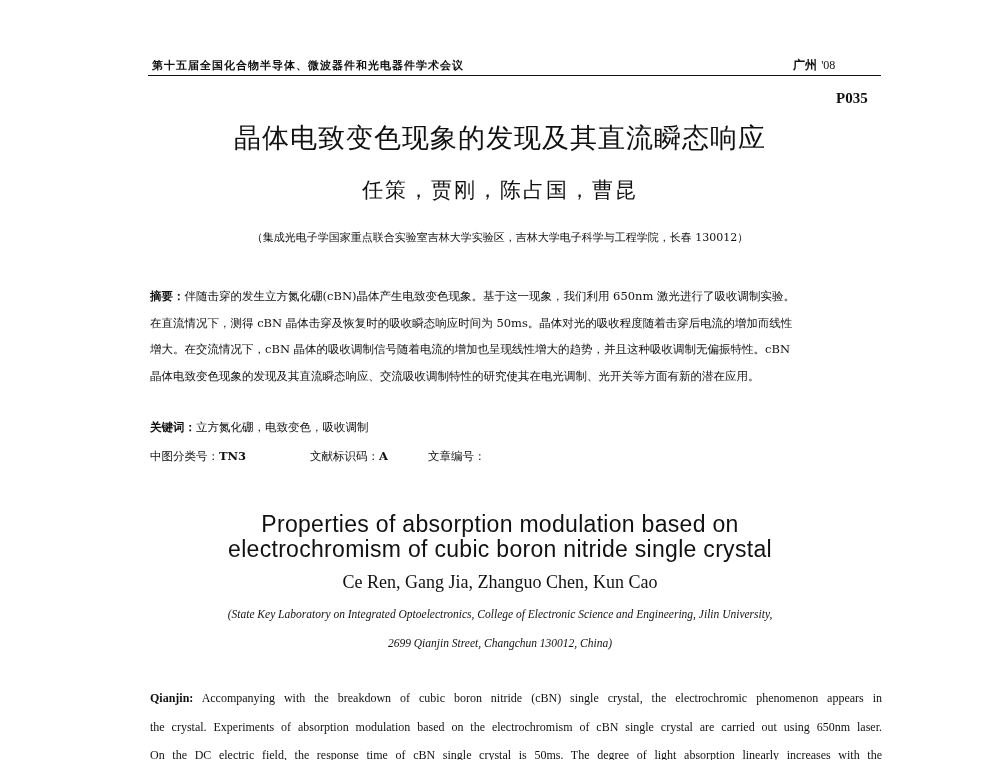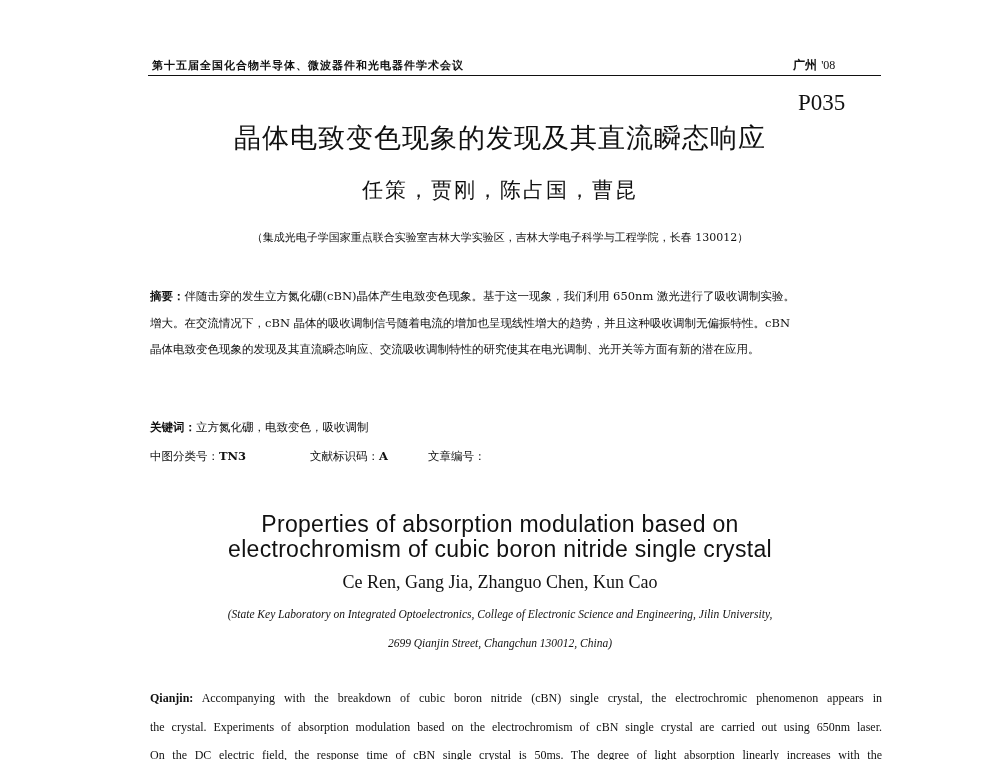--- a/index.html
+++ b/index.html
@@ -16,21 +16,21 @@
     font-size: 11px; letter-spacing: 1px; color: #111;
     white-space: nowrap;
   }
   .hdr-right {
     left: 793px; top: 57px; font-size: 12px; white-space: nowrap;
     font-family: "DejaVu Sans", sans-serif; font-weight: bold;
   }
   .hdr-right .yr { font-family: "Liberation Serif", serif; font-weight: normal; }
   .hdr-rule { left: 148px; top: 75px; width: 733px; height: 0; border-top: 1.6px solid #111; }
   .pcode {
-    left: 798px; top: 90px; font-size: 23px; font-weight: normal;
+    left: 836px; top: 90px; font-size: 15px; font-weight: bold;
     font-family: "Liberation Serif", serif;
   }
   .cn-title {
     left: 0; width: 1000px; top: 120px; text-align: center;
     font-family: "DejaVu Sans", sans-serif; font-size: 27px; font-weight: normal;
     letter-spacing: 1px;
   }
   .cn-authors {
     left: 0; width: 1000px; top: 176px; text-align: center;
     font-family: "DejaVu Serif", serif; font-size: 21px; letter-spacing: 2px;
@@ -84,20 +84,21 @@
 </div>
 <div class="abs hdr-rule"></div>
 <div class="abs pcode">P035</div>
 
 <div class="abs cn-title">晶体电致变色现象的发现及其直流瞬态响应</div>
 <div class="abs cn-authors">任策，贾刚，陈占国，曹昆</div>
 <div class="abs cn-affil">（集成光电子学国家重点联合实验室吉林大学实验区，吉林大学电子科学与工程学院，长春 130012）</div>
 
 <div class="abs cn-abs">
   <span class="line"><span class="bold">摘要：</span><span>伴随击穿的发生立方氮化硼(cBN)晶体产生电致变色现象。基于这一现象，我们利用 650nm 激光进行了吸收调制实验。</span></span>
+  <span class="line">在直流情况下，测得 cBN 晶体击穿及恢复时的吸收瞬态响应时间为 50ms。晶体对光的吸收程度随着击穿后电流的增加而线性</span>
   <span class="line">增大。在交流情况下，cBN 晶体的吸收调制信号随着电流的增加也呈现线性增大的趋势，并且这种吸收调制无偏振特性。cBN</span>
   <span class="line">晶体电致变色现象的发现及其直流瞬态响应、交流吸收调制特性的研究使其在电光调制、光开关等方面有新的潜在应用。</span>
 </div>
 
 <div class="abs cn-kw">
   <span class="bold">关键词：</span><span>立方氮化硼，电致变色，吸收调制</span>
 </div>
 
 <div class="abs cn-class">
   <span>中图分类号：</span><span class="bold">TN3</span><span class="gap1"></span><span>文献标识码：</span><span class="bold">A</span><span class="gap2"></span><span>文章编号：</span>

